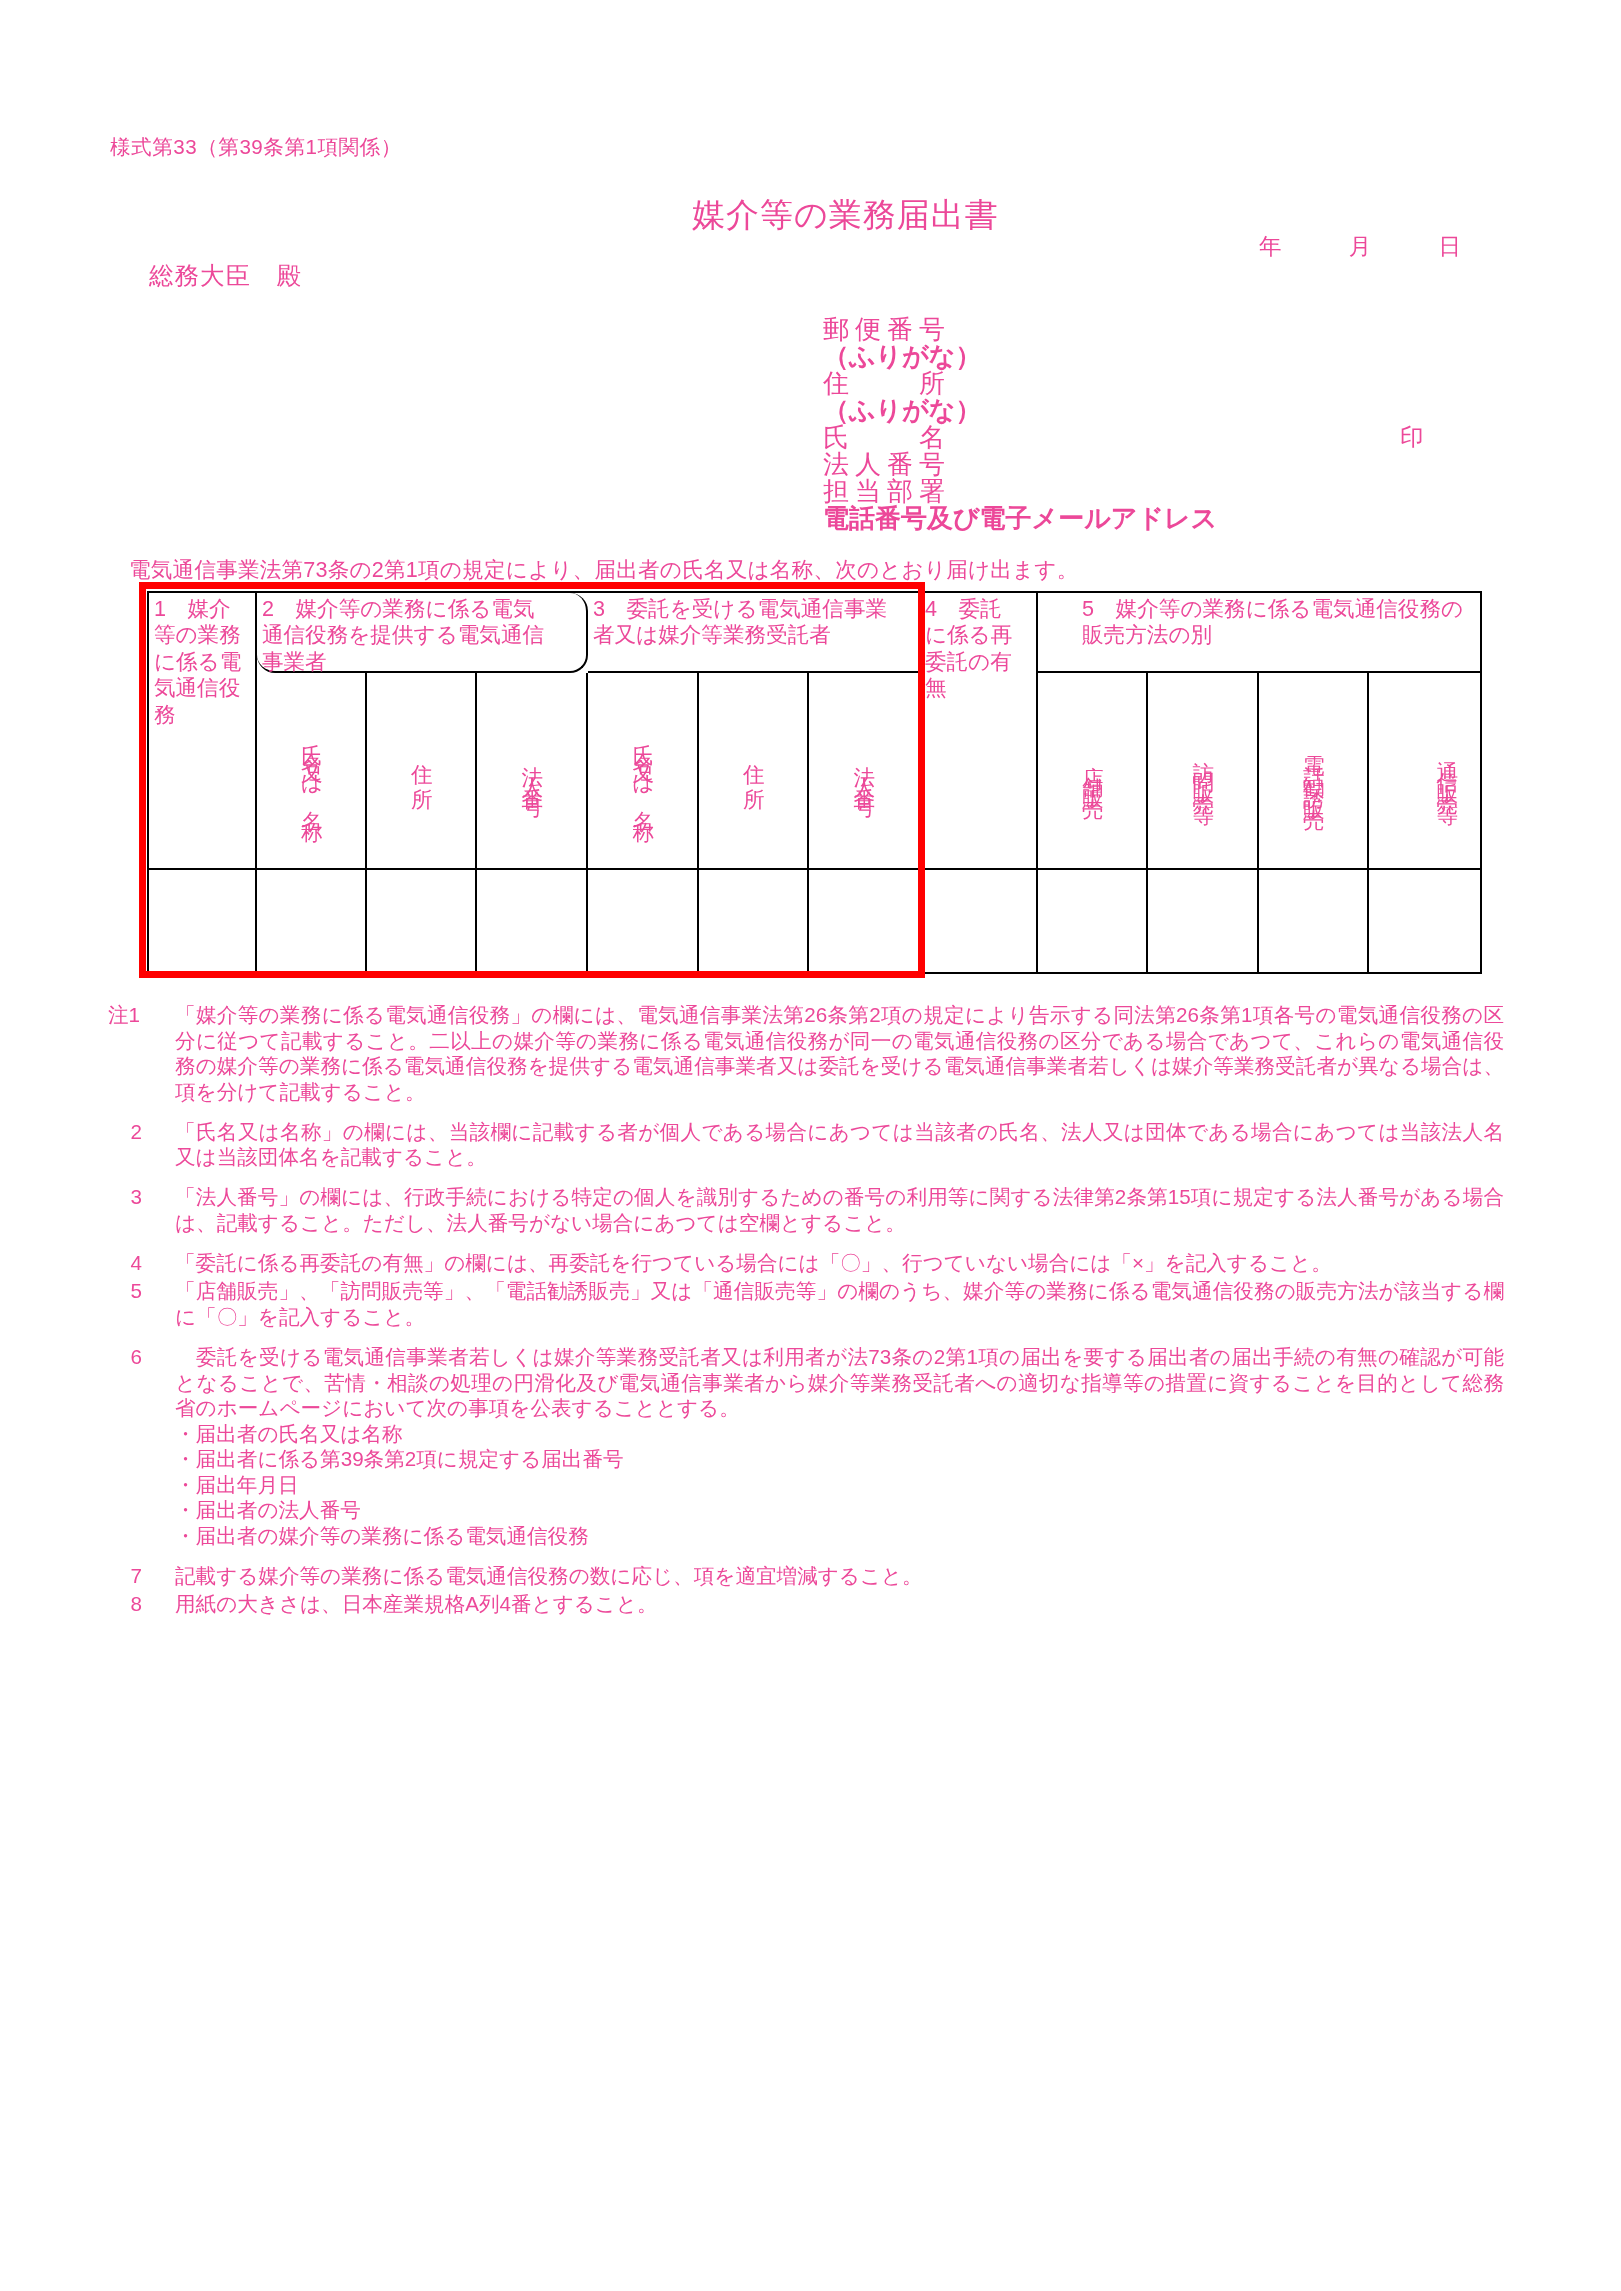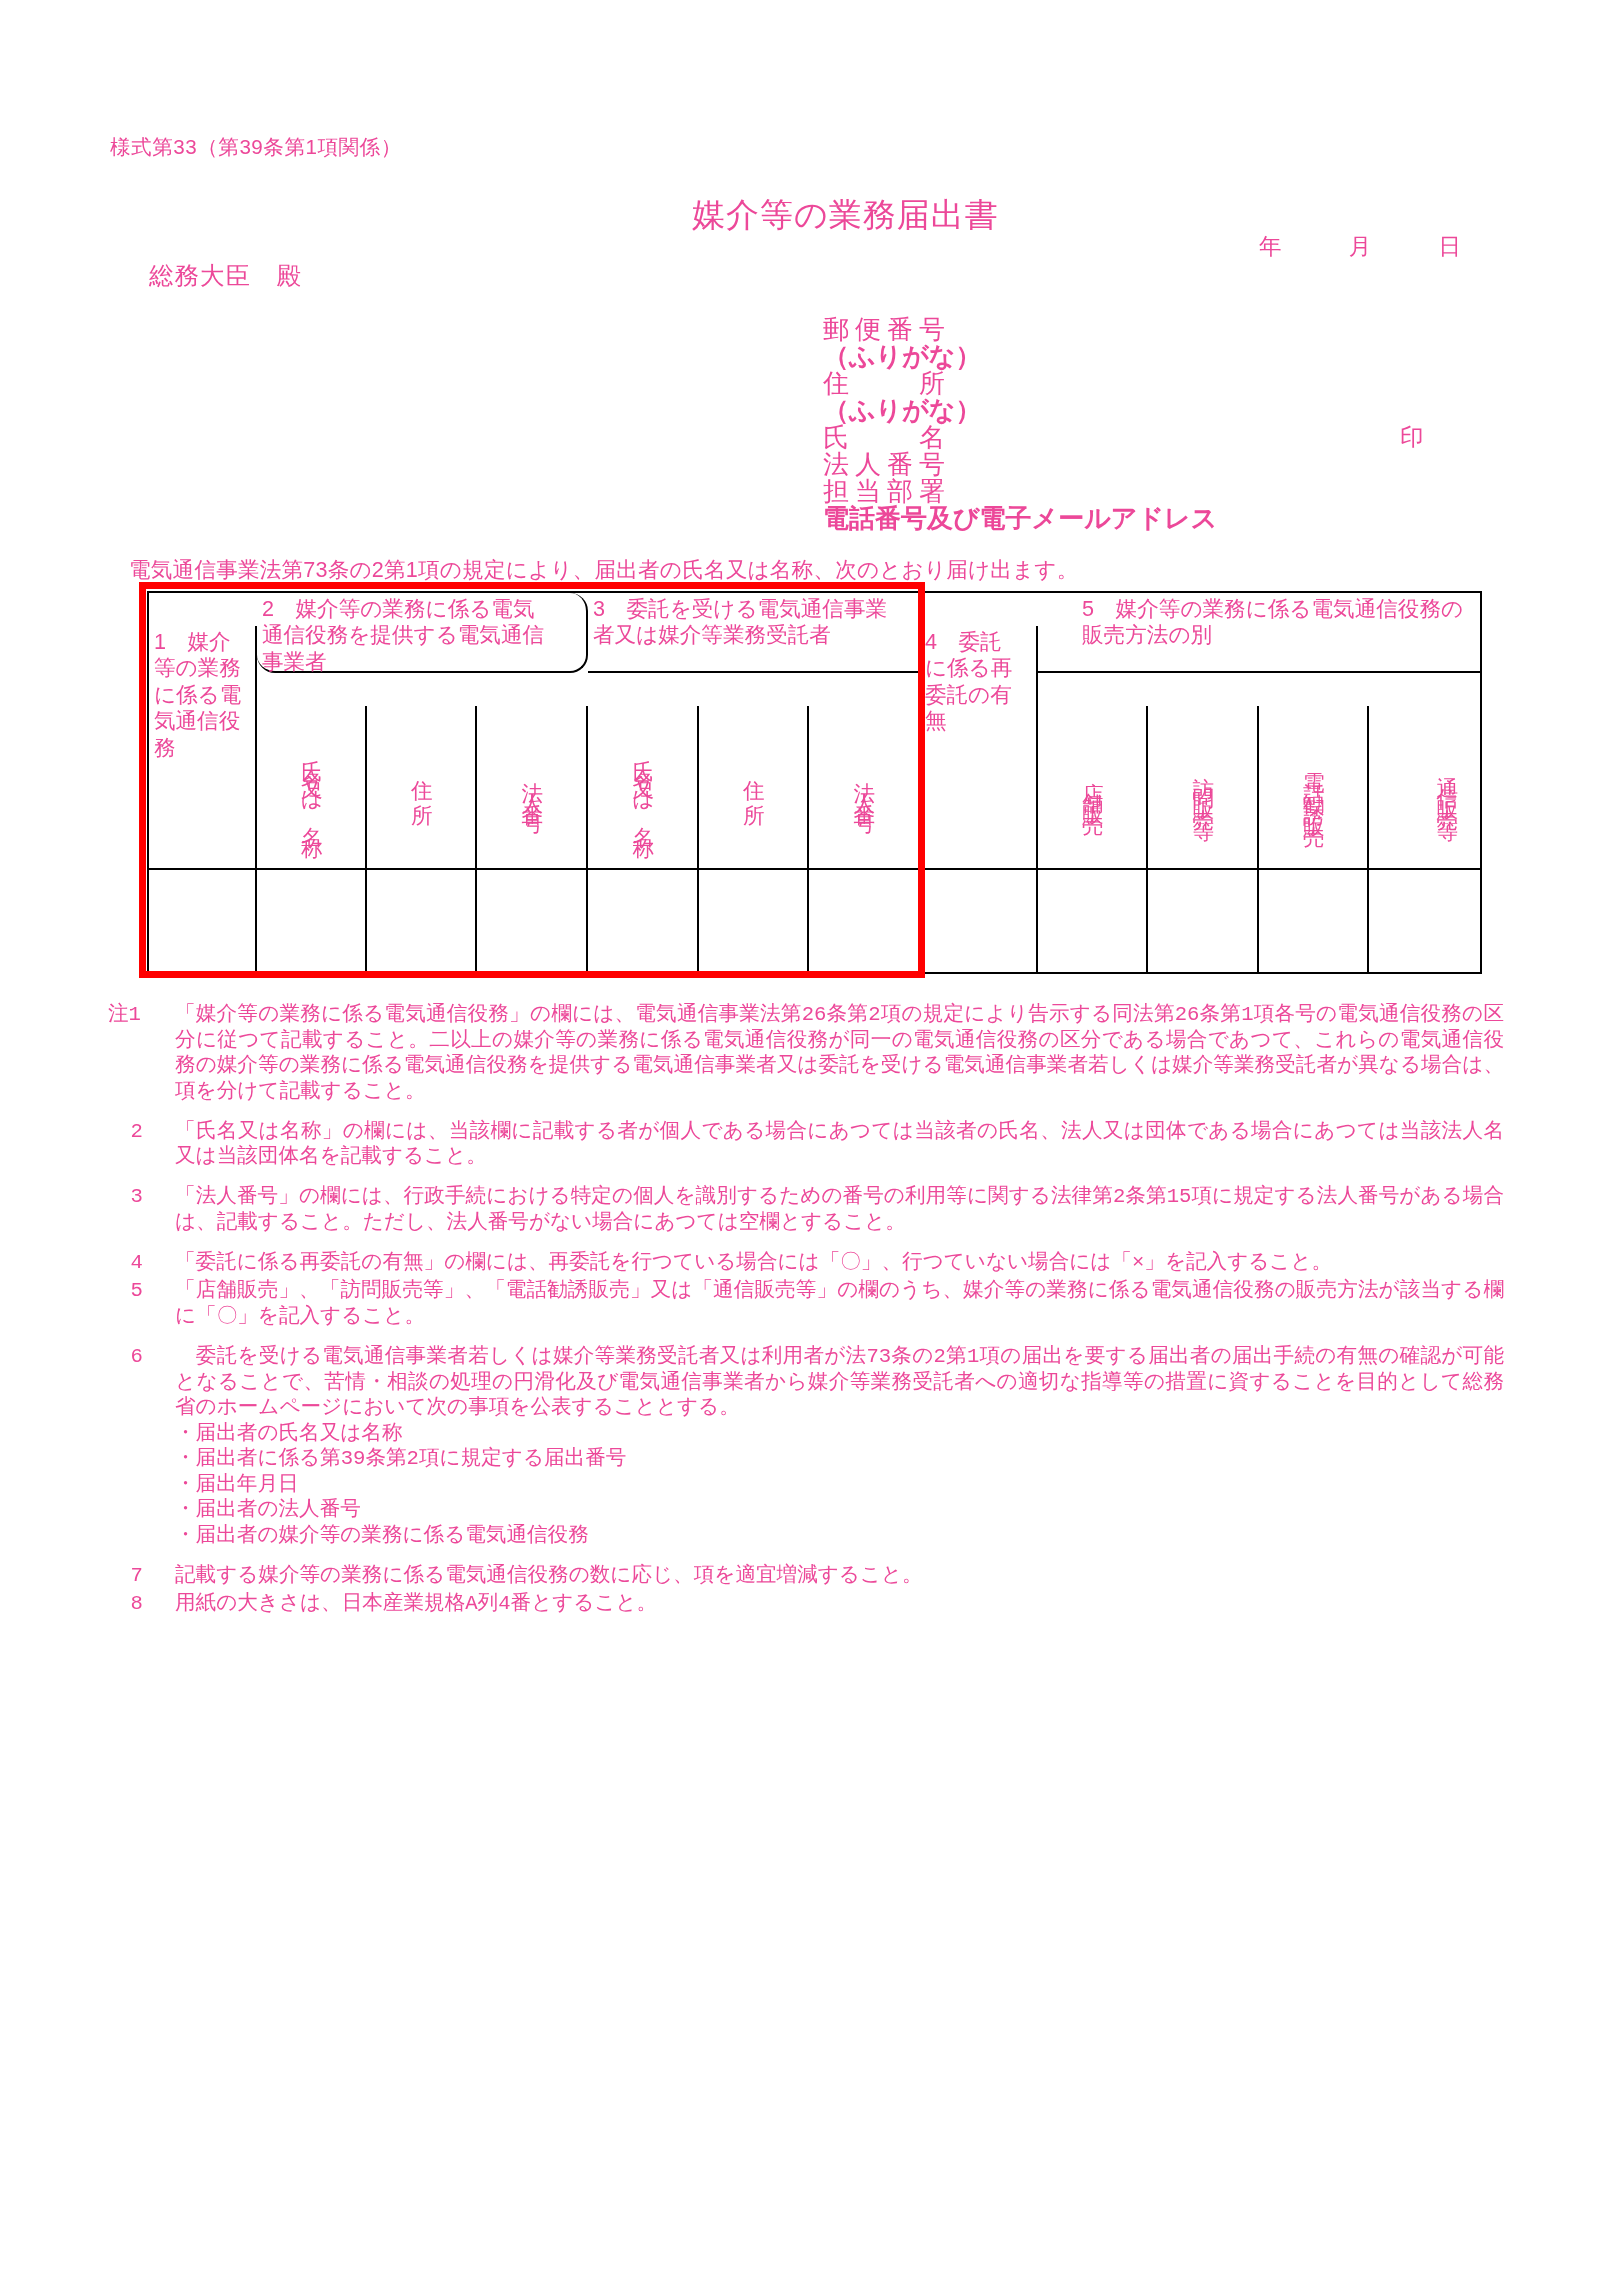--- a/index.html
+++ b/index.html
@@ -27,21 +27,21 @@
     position:absolute; left:147px; top:591px;
     display:grid;
     grid-template-columns:108px 110px 110px 111px 111px 110px 111px 118px 110px 111px 110px 111px;
     grid-template-rows:80px 197px 102px;
     border:2px solid #000;
     box-sizing:border-box;
     font-size:21.6px; line-height:26.5px;
   }
   .cell { border-right:2px solid #000; border-bottom:2px solid #000; box-sizing:border-box; }
   .cell.hdr { padding:2.9px 4.9px; white-space:pre-line; }
-  .cell.thick { border-bottom:2.9px solid #000;margin-top:33px; }
+  .cell.thick { border-bottom:2.9px solid #000; }
   .cell.ncr { border-right:none;padding-left:44px; }
   .cell.nb  { border-bottom:none; }
   .c1 { grid-column:1; grid-row:1 / 3; }
   .g2 { grid-column:2 / 5; grid-row:1;border-radius:18px; }
   .g3 { grid-column:5 / 8; grid-row:1; }
   .c4 { grid-column:8; grid-row:1 / 3; }
   .g5 { grid-column:9 / 13; grid-row:1; }
   .vcell { display:flex; align-items:center; justify-content:center; }
   .vtext {
     writing-mode:vertical-rl;
@@ -54,21 +54,21 @@
   .highlight-box {
     position:absolute; left:139px; top:582px;
     width:786px; height:396px;
     border:7.8px solid #ff0000;
     box-sizing:border-box;
     pointer-events:none;
   }
 
   
   .notes { left:108px; top:1002px; width:1396px; font-size:20.6px; line-height:25.5px; }
-  .note  { display:flex;font-family:Liberation Mono, monospace; }
+  .note  { display:flex; }
   .note .nlabel { width:67px; flex:0 0 67px; box-sizing:border-box; padding-left:22.5px; }
   .note.first .nlabel { padding-left:0; }
   .note .ntext  { flex:1; text-align:justify; }
   .note.gap   { margin-top:14.7px; }
   .note.tight { margin-top:2.9px; }
   .bullets div { text-align:left; }
 </style>
 </head>
 <body>
 

